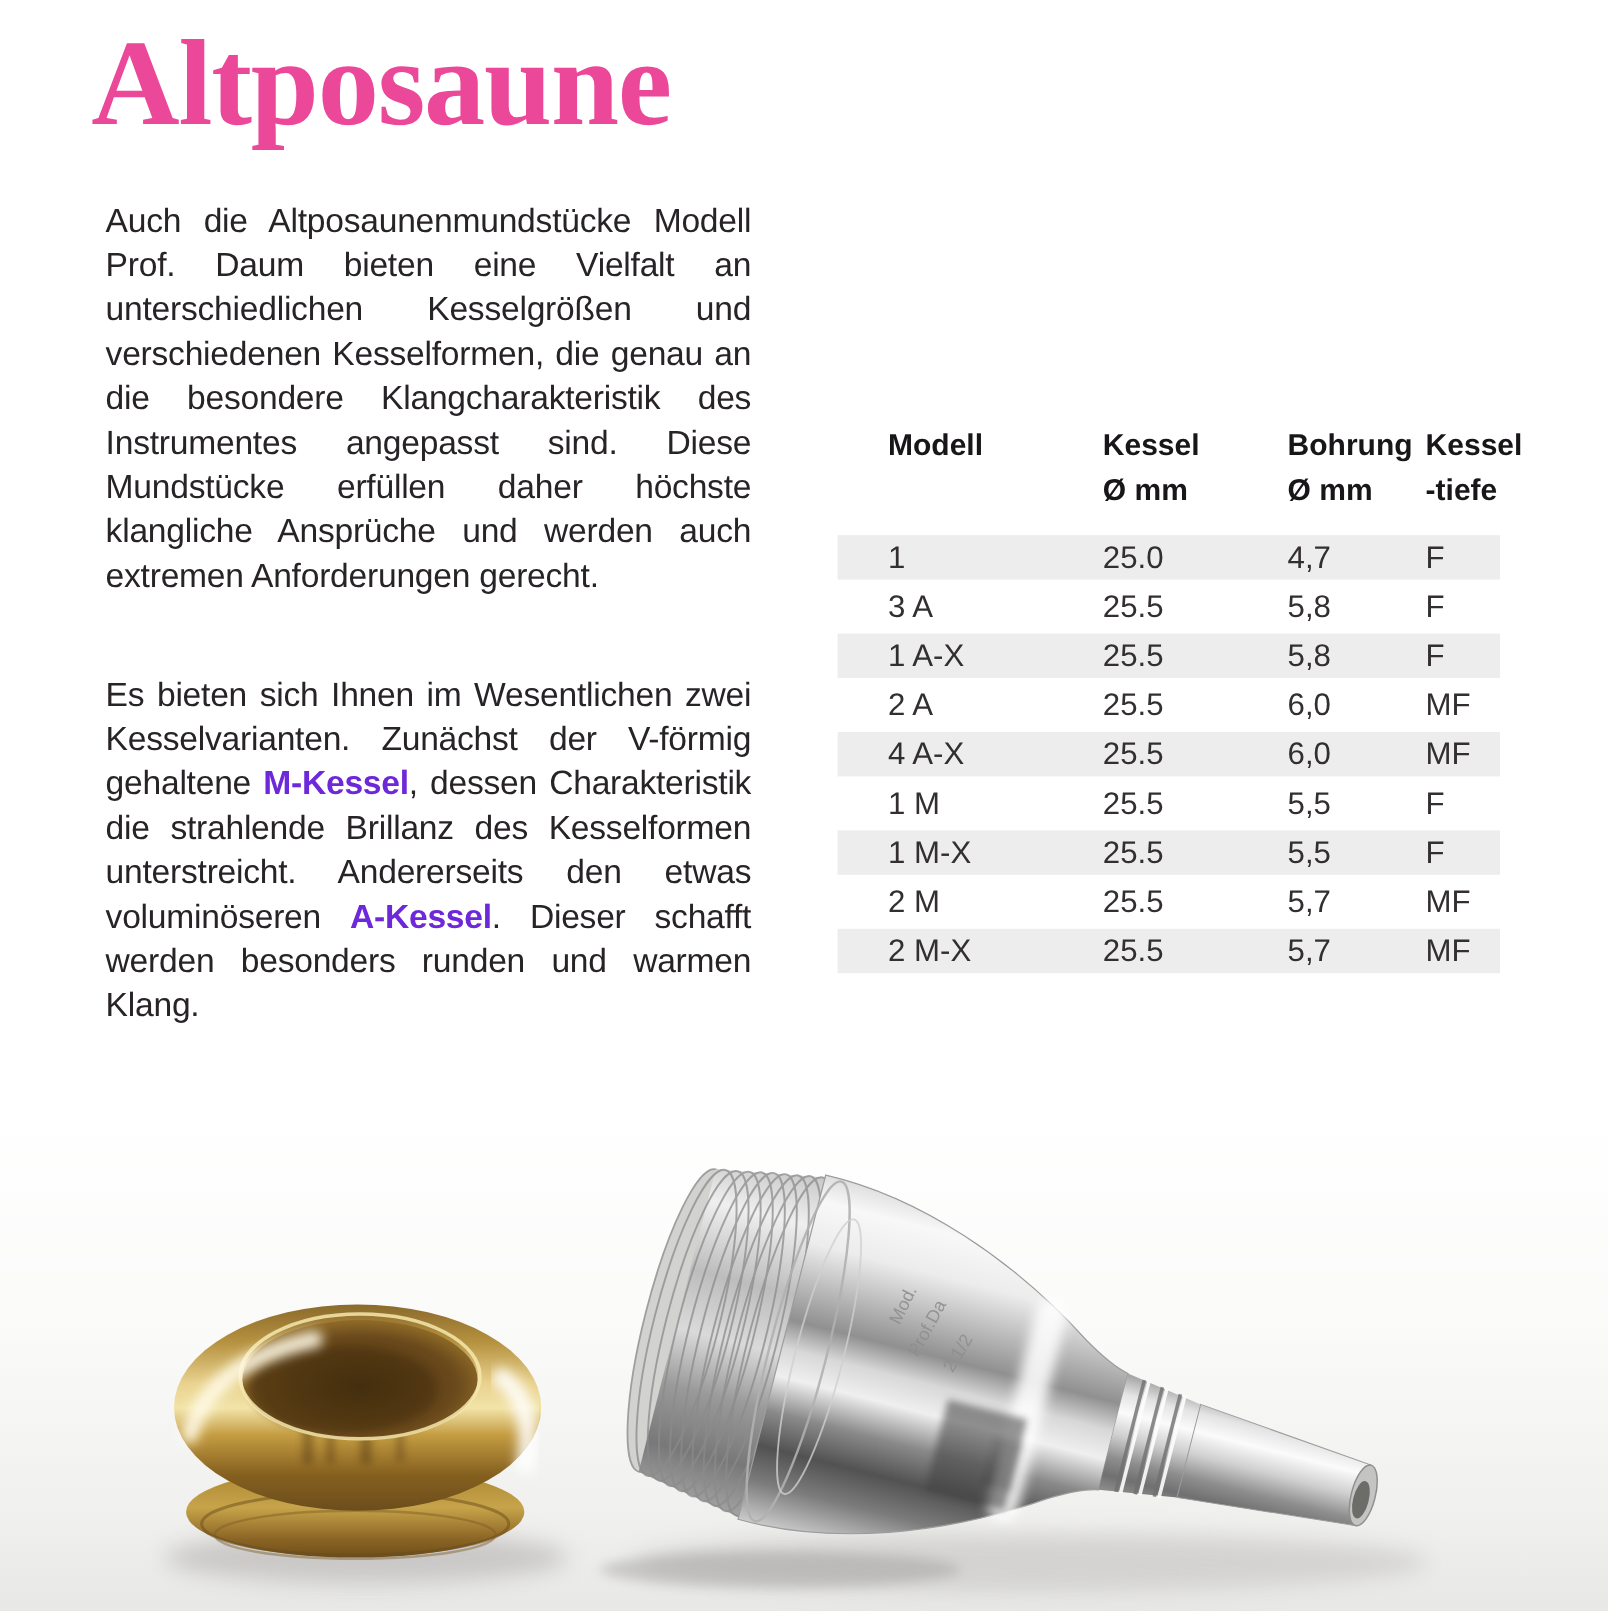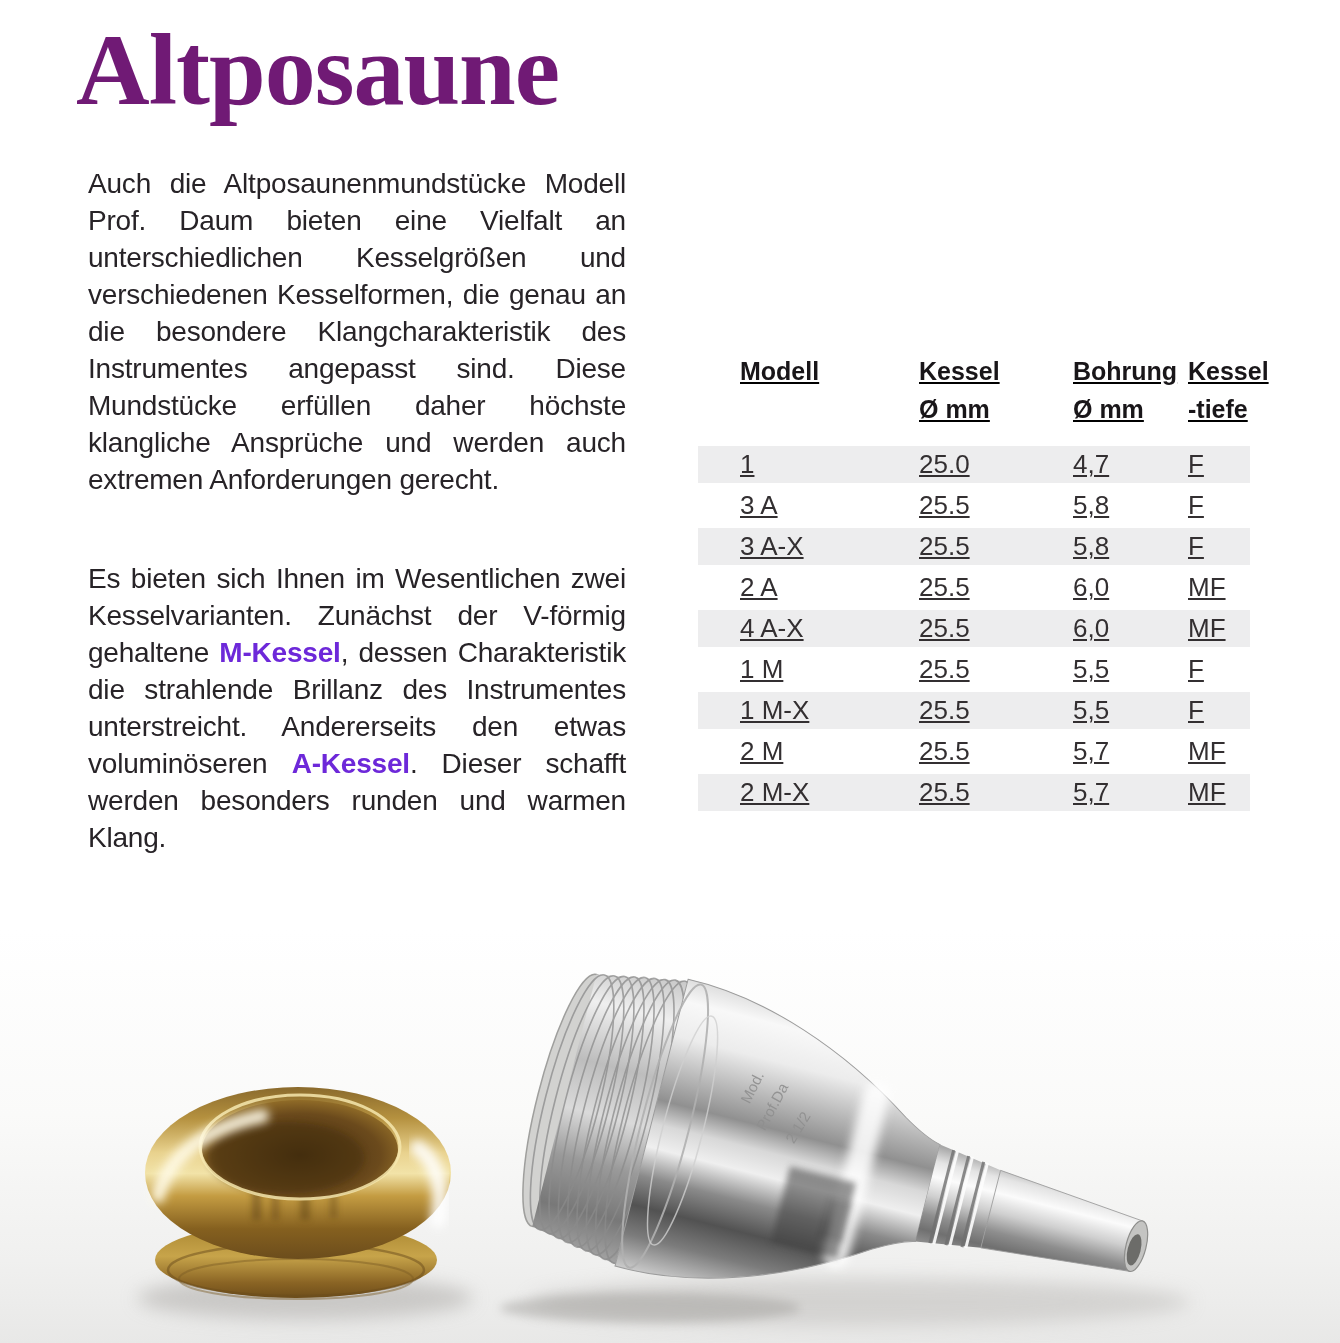--- a/index.html
+++ b/index.html
@@ -4,34 +4,34 @@
 <style>
   html,body{margin:0;padding:0;background:#ffffff;}
   .page{
     position:relative;width:1340px;height:1343px;background:#ffffff;
     font-family:"Liberation Sans", sans-serif;overflow:hidden;
   }
   .title{
     position:absolute;left:76px;top:16px;margin:0;
     font-family:"Liberation Serif", serif;font-weight:700;
     font-size:102px;line-height:1.05;letter-spacing:-1px;
-    color:#701a75;
+    color:#ec4899;
   }
   .intro{position:absolute;left:76px;top:153px;width:562px;}
   .intro p{
     margin:12px;font-size:28px;line-height:37px;color:#272327;
     text-align:justify;letter-spacing:-0.2px;
   }
   .intro p + p{margin-top:62px;}
   .intro strong{font-weight:700;color:#6d28d9;}
 
   .spec-table{position:absolute;left:698px;top:352px;width:552px;}
   .t-row{
     display:grid;grid-template-columns:179px 154px 115px 1fr;
-    padding-left:42px;box-sizing:border-box;text-decoration:underline;
+    padding-left:42px;box-sizing:border-box;
   }
   .t-head{margin-bottom:18px;}
   .t-head .cell{
     font-weight:700;font-size:25px;line-height:38px;color:#191619;
     white-space:pre-line;
   }
   .t-body .t-row{
     height:37px;margin-bottom:4px;font-size:26px;line-height:37px;color:#332f31;
   }
   .t-body .t-row:nth-child(odd){background:#ededee;}
@@ -41,21 +41,21 @@
 </style>
 </head>
 <body>
 
 <div class="page">
 
   <h1 class="title">Altposaune</h1>
 
   <div class="intro">
     <p>Auch die Altposaunenmundstücke Modell Prof. Daum bieten eine Vielfalt an unterschiedlichen Kesselgrößen und verschiedenen Kesselformen, die genau an die besondere Klangcharakteristik des Instrumentes angepasst sind. Diese Mundstücke erfüllen daher höchste klangliche Ansprüche und werden auch extremen Anforderungen gerecht.</p>
-    <p><span>Es bieten sich Ihnen im Wesentlichen zwei Kesselvarianten. Zunächst der V-förmig gehaltene </span><strong>M-Kessel</strong><span>, dessen Charakteristik die strahlende Brillanz des Instrumentes unterstreicht. Andererseits den etwas voluminöseren </span><strong>A-Kessel</strong><span>. Dieser schafft werden besonders runden und warmen Klang.</span></p>
+    <p><span>Es bieten sich Ihnen im Wesentlichen zwei Kesselvarianten. Zunächst der V-förmig gehaltene </span><strong>M-Kessel</strong><span>, dessen Charakteristik die strahlende Brillanz des Kesselformen unterstreicht. Andererseits den etwas voluminöseren </span><strong>A-Kessel</strong><span>. Dieser schafft werden besonders runden und warmen Klang.</span></p>
   </div>
 
   <div class="spec-table">
     <div class="t-row t-head">
       <div class="cell">Modell</div>
       <div class="cell">Kessel
 Ø mm</div>
       <div class="cell">Bohrung
 Ø mm</div>
       <div class="cell">Kessel
@@ -68,21 +68,21 @@
         <div>4,7</div>
         <div>F</div>
       </div>
       <div class="t-row">
         <div>3 A</div>
         <div>25.5</div>
         <div>5,8</div>
         <div>F</div>
       </div>
       <div class="t-row">
-        <div>3 A-X</div>
+        <div>1 A-X</div>
         <div>25.5</div>
         <div>5,8</div>
         <div>F</div>
       </div>
       <div class="t-row">
         <div>2 A</div>
         <div>25.5</div>
         <div>6,0</div>
         <div>MF</div>
       </div>

